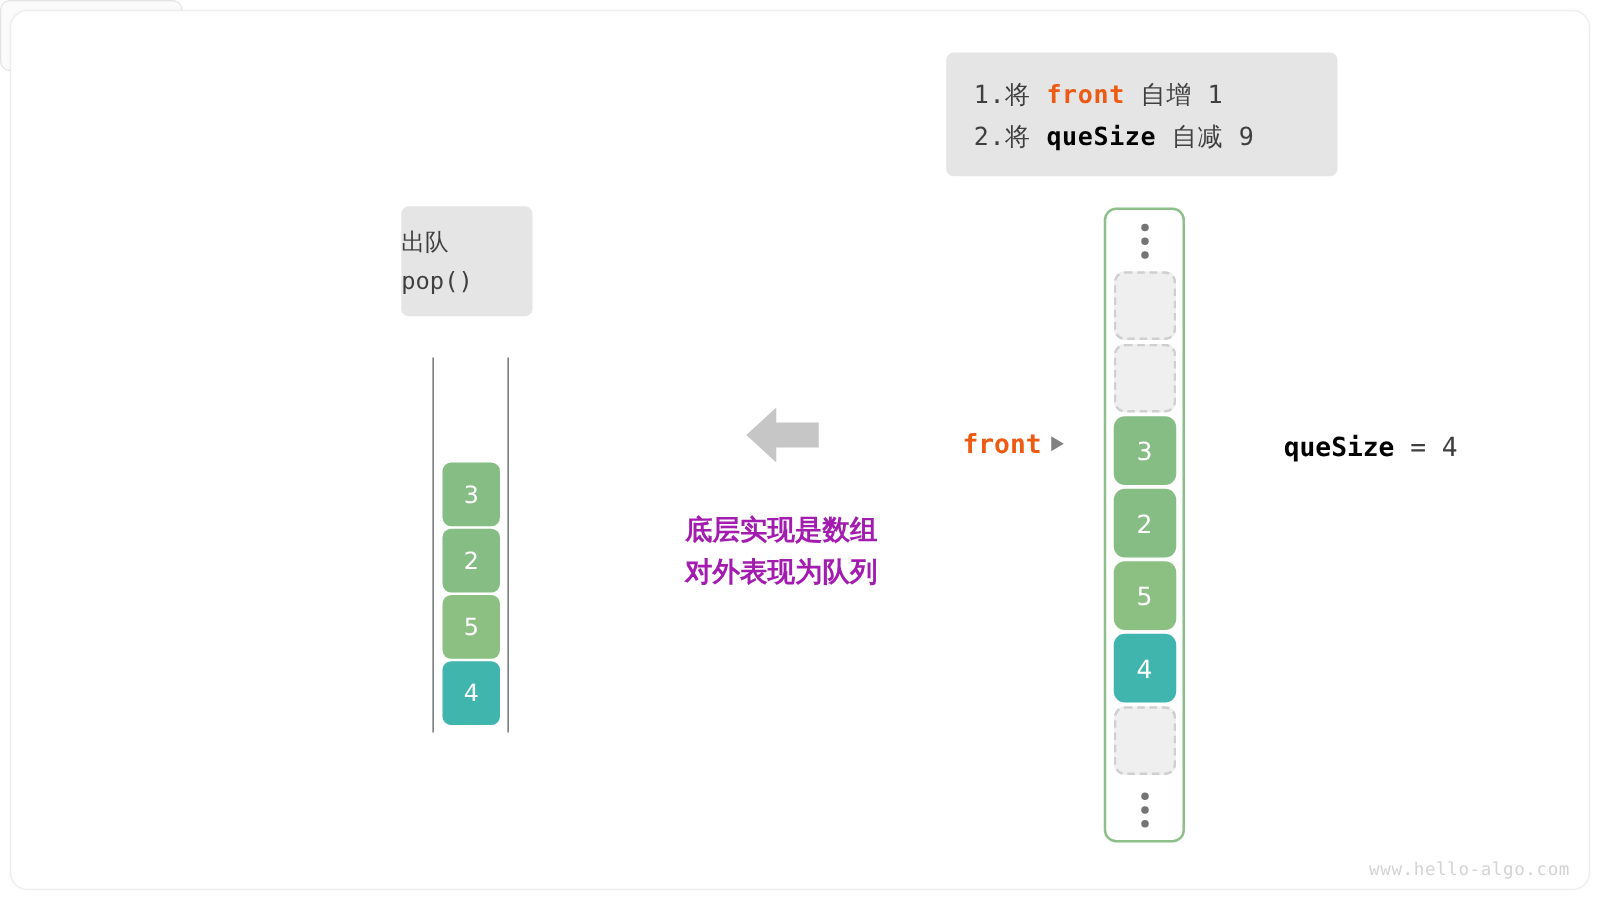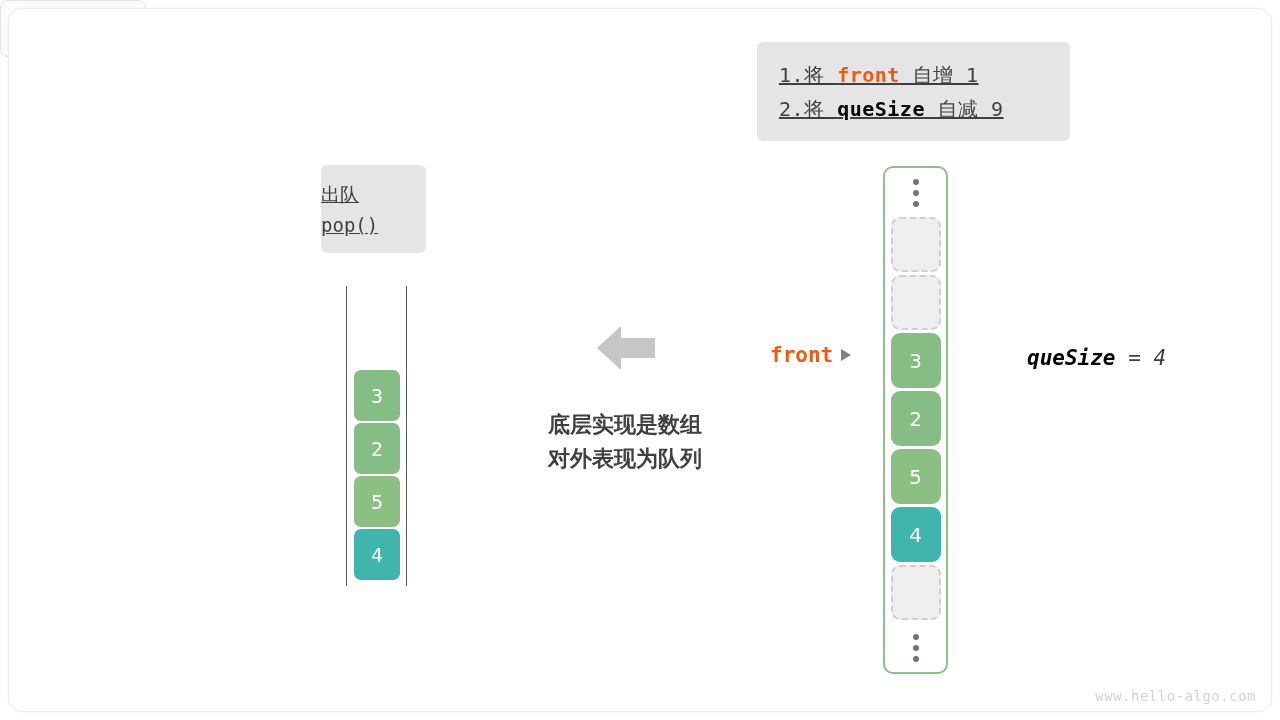--- a/index.html
+++ b/index.html
@@ -36,21 +36,20 @@
   }
 
   
   .note-box {
     position: absolute;
     background: #e5e5e5;
     border-radius: 6px;
     color: #3f3f3f;
     font-family: "DejaVu Sans Mono", monospace;
     box-sizing: border-box;
-    text-decoration: underline;
   }
 
   #ops-box {
     left: 757px;
     top: 42px;
     width: 313px;
     height: 99px;
     padding: 16px 22px 0 22px;
   }
   .op-line {
@@ -143,21 +142,21 @@
     top: 320px;
     width: 62px;
     height: 56px;
   }
   #flow-caption {
     position: absolute;
     left: 505px;
     top: 408px;
     width: 240px;
     text-align: center;
-    color: #404040;
+    color: #a21caf;
     font-size: 22px;
     font-weight: bold;
     line-height: 34px;
     font-family: "DejaVu Sans", sans-serif;
   }
 
   
   #front-label {
     position: absolute;
     left: 770px;
@@ -239,21 +238,20 @@
   #size-note .sn-cn {
     font-size: 21px;
     color: #3f3f3f;
     font-family: "DejaVu Sans", sans-serif;
   }
   #size-note .sn-code {
     font-family: "DejaVu Sans Mono", monospace;
     font-size: 21px;
     color: #3f3f3f;
     white-space: pre;
-    font-style: italic;
   }
   #size-note .sn-code .kw-quesize { font-weight: bold; }
 
   
   #watermark {
     position: absolute;
     right: 24px;
     bottom: 16px;
     color: #d3d3d3;
     font-family: "DejaVu Sans Mono", monospace;

